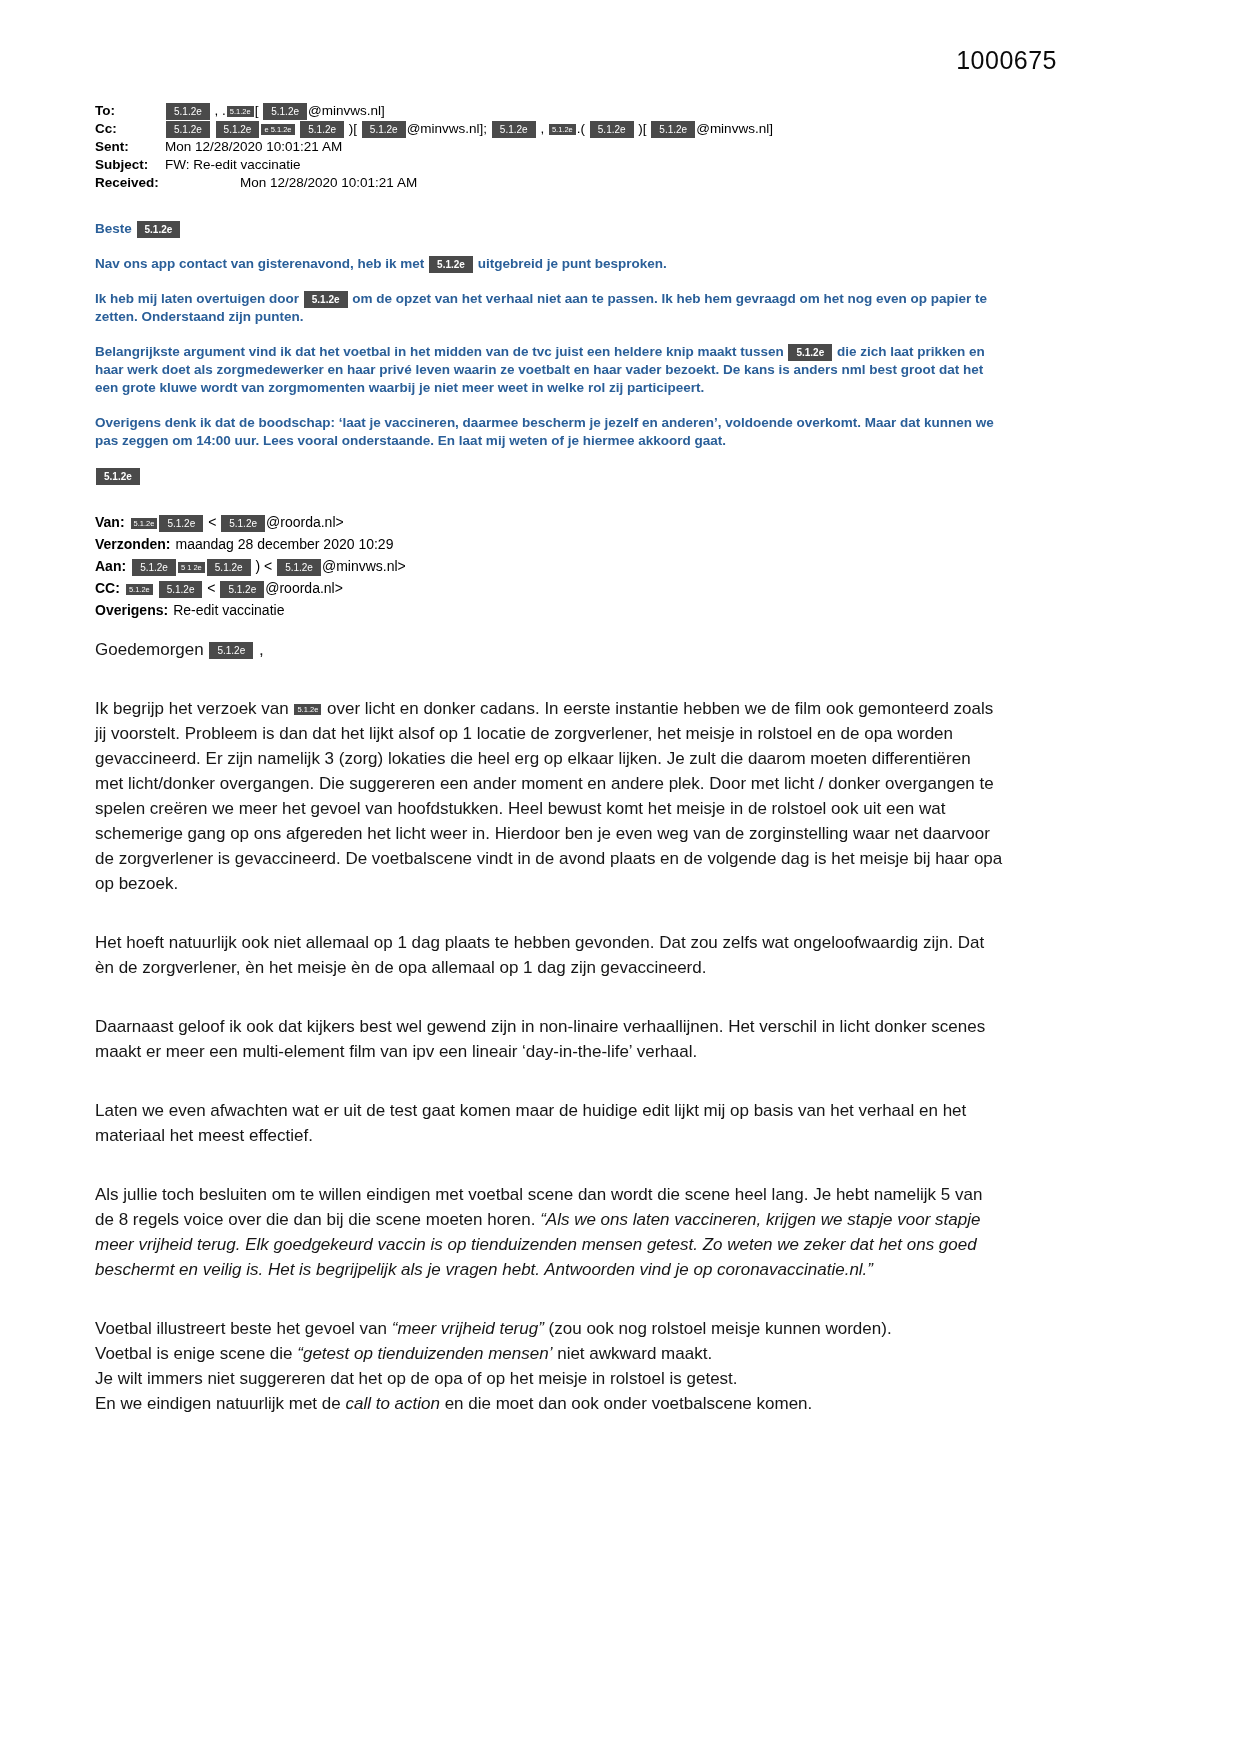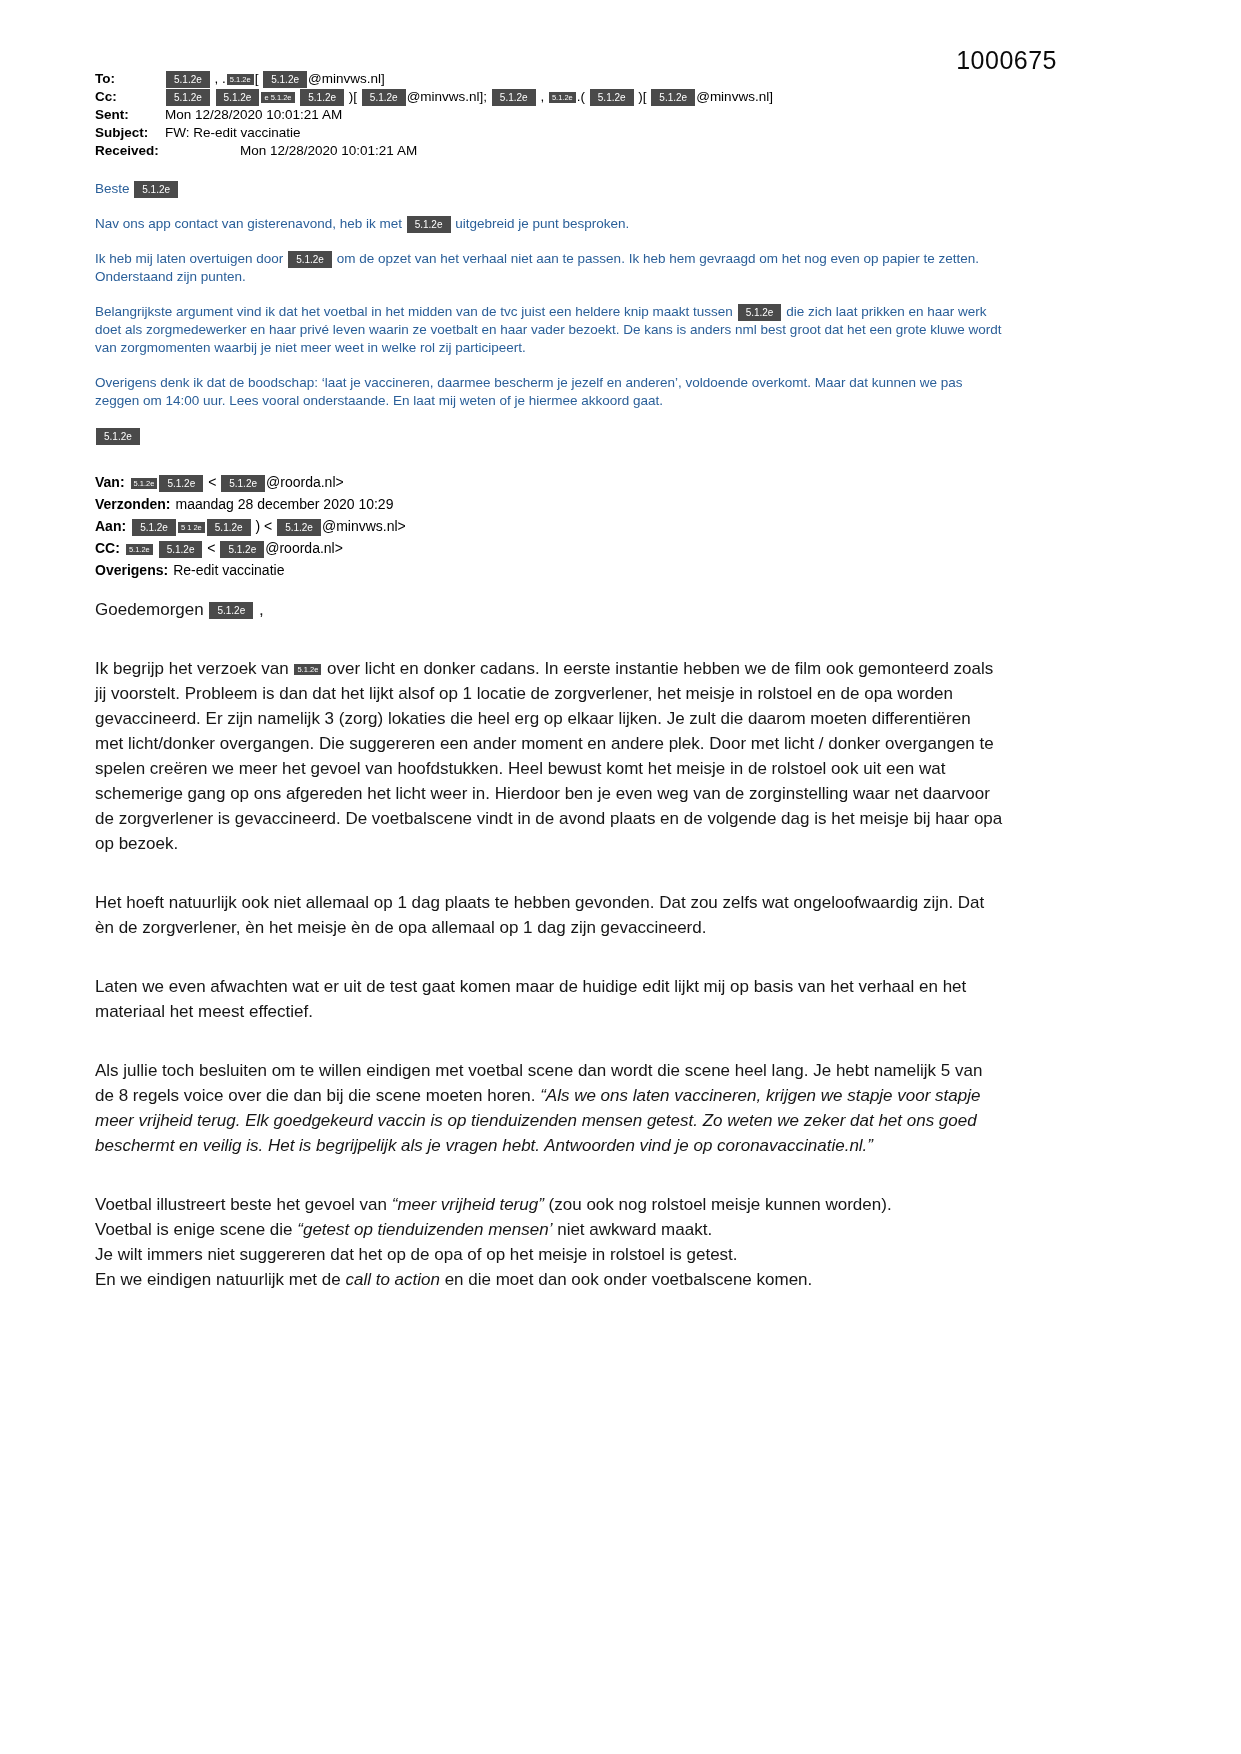--- a/index.html
+++ b/index.html
@@ -9,28 +9,28 @@
   }
   html,body{margin:0;padding:0;background:#ffffff;}
   .page{
     width:1241px;height:1574px;position:relative;background:#ffffff;
     font-family:"Liberation Sans",sans-serif;color:#000;overflow:hidden;border-radius:10px;
   }
   .doc-number{
     position:absolute;top:46px;right:184px;
     font-size:25px;color:#0a0a0a;letter-spacing:0.5px;
   }
-  .content{position:absolute;top:70px;left:95px;width:908px;}
+  .content{position:absolute;top:102px;left:95px;width:908px;}
 
   
   #header1 .hrow{font-size:13.5px;line-height:18px;white-space:nowrap;}
   #header1 .hlabel{font-weight:bold;display:inline-block;width:70px;vertical-align:top;}
 
   
-  .email-body1{margin-top:20px;color:var(--reply-blue);font-size:13.5px;}
+  .email-body1{margin-top:28px;color:var(--reply-blue);font-size:13.5px;font-weight:bold;}
   .email-body1 .para{margin:0 0 17px 0;line-height:18px;}
 
   
   #header2{margin-top:26px;}
   #header2 .hrow{font-size:14px;line-height:22px;}
   #header2 .hlabel{font-weight:bold;margin-right:5px;}
 
   
   .email-body2{margin-top:16px;font-size:17px;color:#161616;}
   .email-body2 .para{margin:0 0 34px 0;line-height:25px;}
@@ -70,20 +70,21 @@
         <div class="hrow"><span class="hlabel">Van:</span><span class="hvalue"><span class="redact sm">5.1.2e</span><span class="redact">5.1.2e</span> &lt; <span class="redact">5.1.2e</span>@roorda.nl&gt;</span></div>
         <div class="hrow"><span class="hlabel">Verzonden:</span><span class="hvalue">maandag 28 december 2020 10:29</span></div>
         <div class="hrow"><span class="hlabel">Aan:</span><span class="hvalue"><span class="redact">5.1.2e</span><span class="redact sm">5 1 2e</span><span class="redact">5.1.2e</span> ) &lt; <span class="redact">5.1.2e</span>@minvws.nl&gt;</span></div>
         <div class="hrow"><span class="hlabel">CC:</span><span class="hvalue"><span class="redact sm">5.1.2e</span> <span class="redact">5.1.2e</span> &lt; <span class="redact">5.1.2e</span>@roorda.nl&gt;</span></div>
         <div class="hrow"><span class="hlabel">Overigens:</span><span class="hvalue">Re-edit vaccinatie</span></div>
       </div>
     <div id="email2" class="email-body2">
         <p class="para">Goedemorgen <span class="redact">5.1.2e</span> ,</p>
         <p class="para">Ik begrijp het verzoek van <span class="redact sm">5.1.2e</span> over licht en donker cadans. In eerste instantie hebben we de film ook gemonteerd zoals jij voorstelt. Probleem is dan dat het lijkt alsof op 1 locatie de zorgverlener, het meisje in rolstoel en de opa worden gevaccineerd. Er zijn namelijk 3 (zorg) lokaties die heel erg op elkaar lijken. Je zult die daarom moeten differentiëren met licht/donker overgangen. Die suggereren een ander moment en andere plek. Door met licht / donker overgangen te spelen creëren we meer het gevoel van hoofdstukken. Heel bewust komt het meisje in de rolstoel ook uit een wat schemerige gang op ons afgereden het licht weer in. Hierdoor ben je even weg van de zorginstelling waar net daarvoor de zorgverlener is gevaccineerd. De voetbalscene vindt in de avond plaats en de volgende dag is het meisje bij haar opa op bezoek.</p>
         <p class="para">Het hoeft natuurlijk ook niet allemaal op 1 dag plaats te hebben gevonden. Dat zou zelfs wat ongeloofwaardig zijn. Dat èn de zorgverlener, èn het meisje èn de opa allemaal op 1 dag zijn gevaccineerd.</p>
+        <p class="para">Daarnaast geloof ik ook dat kijkers best wel gewend zijn in non-linaire verhaallijnen. Het verschil in licht donker scenes maakt er meer een multi-element film van ipv een lineair ‘day-in-the-life’ verhaal.</p>
         <p class="para">Laten we even afwachten wat er uit de test gaat komen maar de huidige edit lijkt mij op basis van het verhaal en het materiaal het meest effectief.</p>
         <p class="para">Als jullie toch besluiten om te willen eindigen met voetbal scene dan wordt die scene heel lang. Je hebt namelijk 5 van de 8 regels voice over die dan bij die scene moeten horen. <em>“Als we ons laten vaccineren, krijgen we stapje voor stapje meer vrijheid terug. Elk goedgekeurd vaccin is op tienduizenden mensen getest. Zo weten we zeker dat het ons goed beschermt en veilig is. Het is begrijpelijk als je vragen hebt. Antwoorden vind je op coronavaccinatie.nl.”</em></p>
         <p class="para tight">Voetbal illustreert beste het gevoel van <em>“meer vrijheid terug”</em> (zou ook nog rolstoel meisje kunnen worden).</p>
         <p class="para tight">Voetbal is enige scene die <em>“getest op tienduizenden mensen’</em> niet awkward maakt.</p>
         <p class="para tight">Je wilt immers niet suggereren dat het op de opa of op het meisje in rolstoel is getest.</p>
         <p class="para tight">En we eindigen natuurlijk met de <em>call to action</em> en die moet dan ook onder voetbalscene komen.</p>
       </div>
   </div>
 </div>
 

